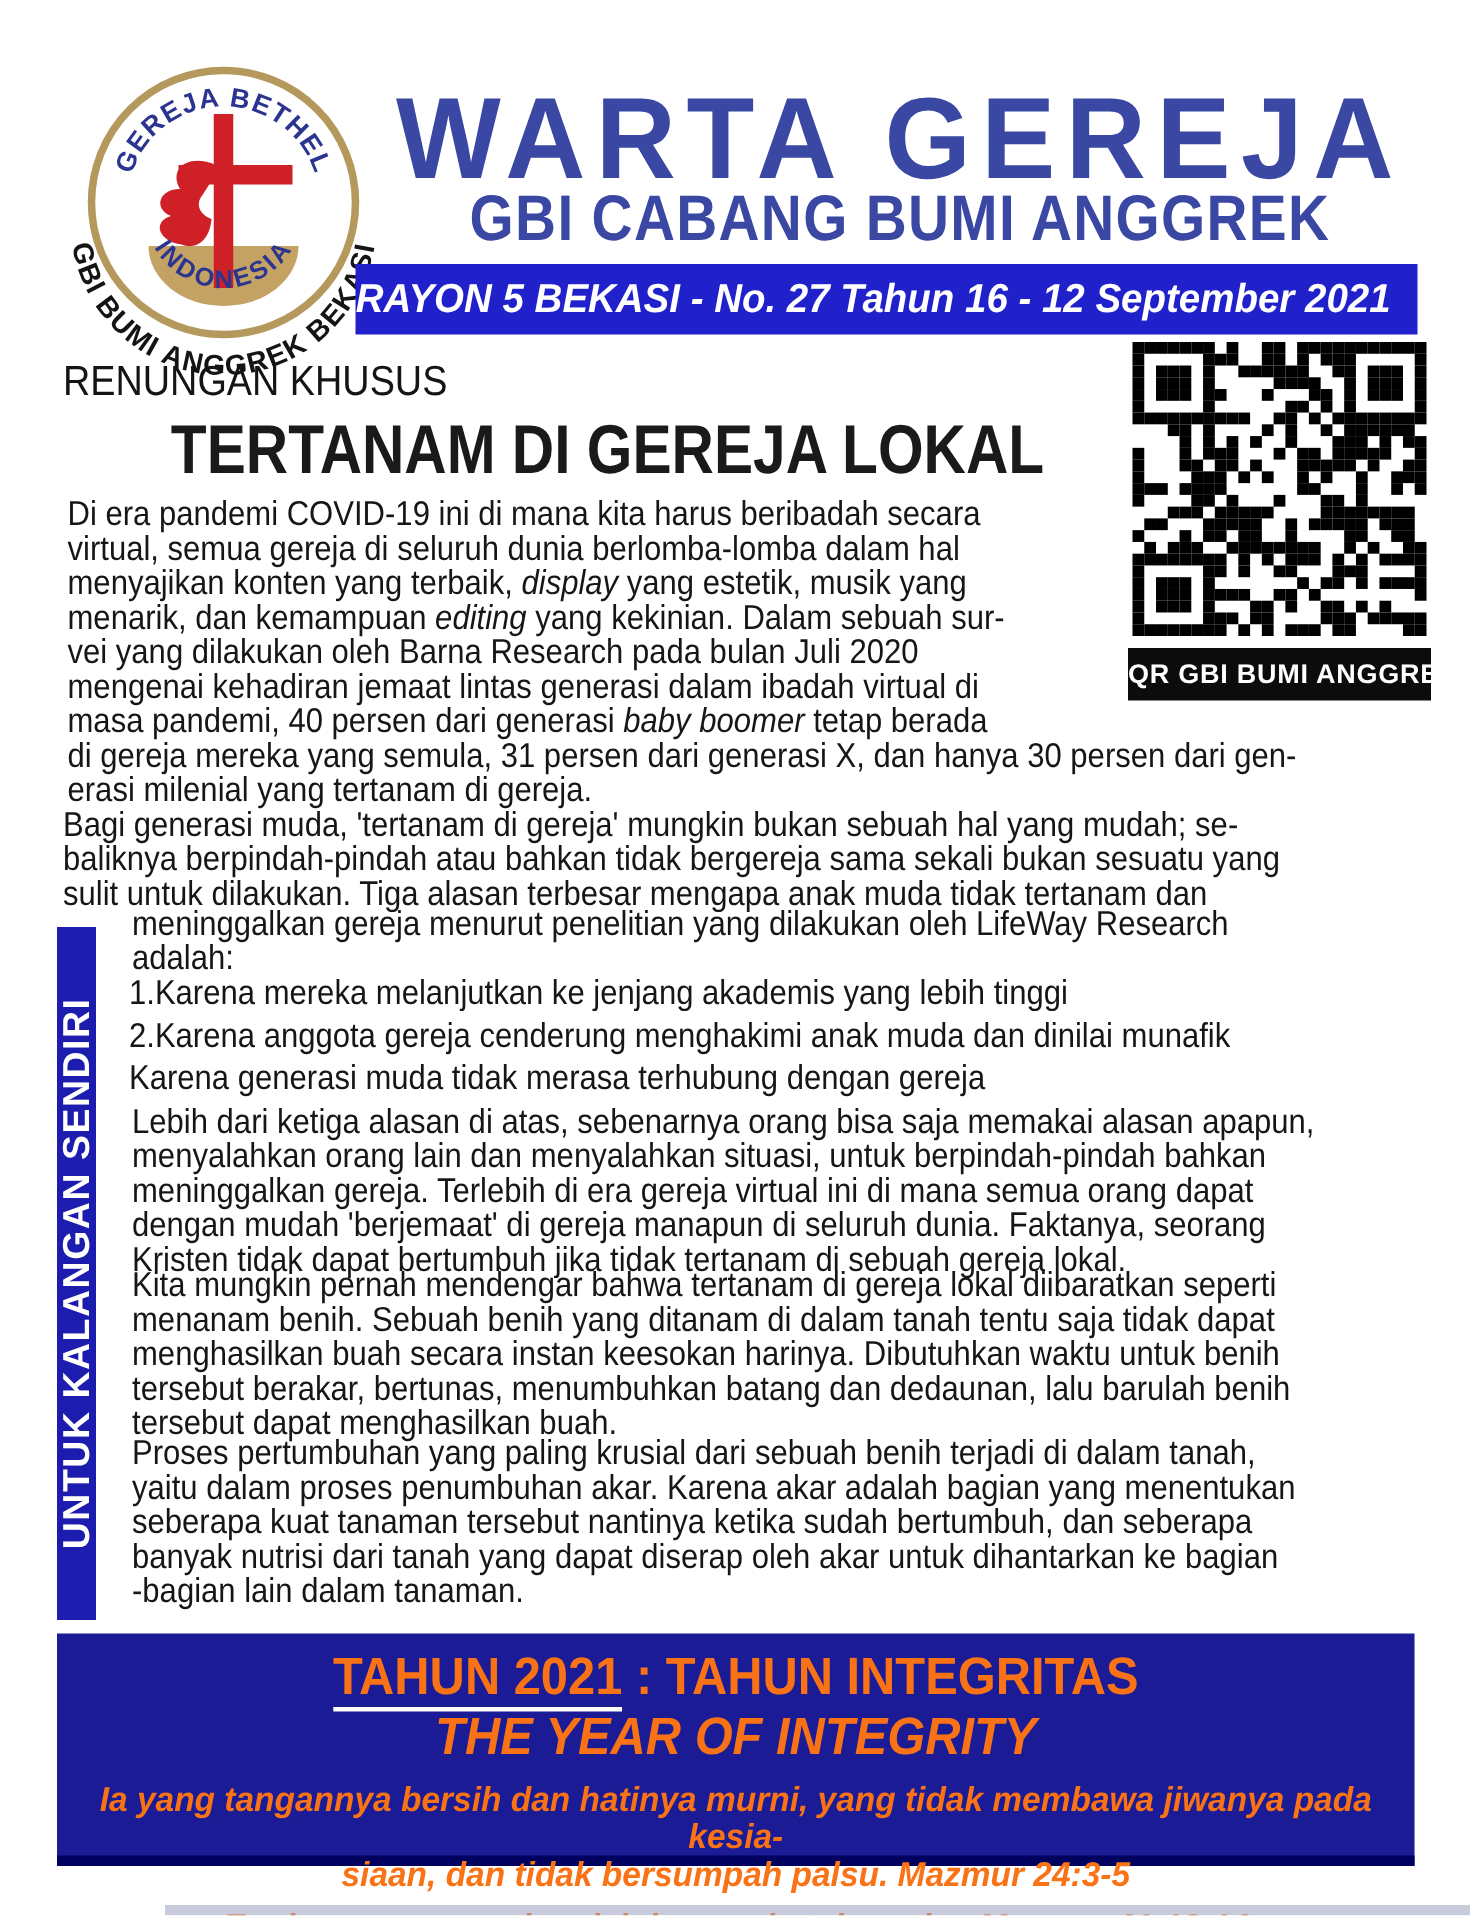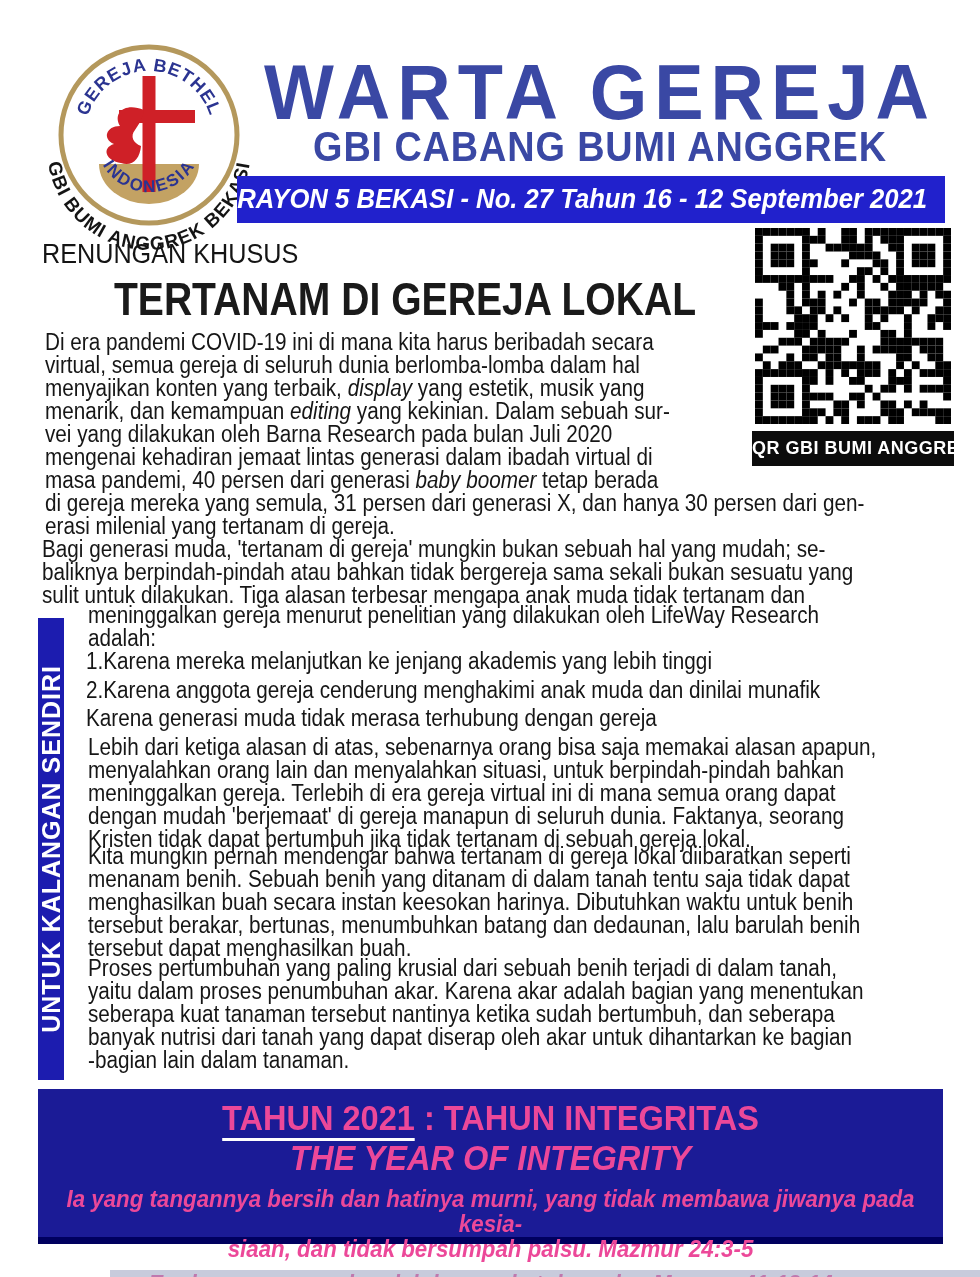--- a/index.html
+++ b/index.html
@@ -35,21 +35,21 @@
             text-align:center;padding:7px 0;letter-spacing:0.5px;white-space:nowrap;}
 
   
   .side-bar{left:38px;top:618px;width:26px;height:462px;background:#1c1caf;
             display:flex;align-items:center;justify-content:center;}
   .side-bar span{writing-mode:vertical-rl;transform:rotate(180deg);color:#ffffff;
                  font-weight:bold;font-size:25px;letter-spacing:1px;white-space:nowrap;}
 
   
   .foot{left:38px;top:1089px;width:905px;height:148px;background:#1b1b96;
-        border-bottom:7px solid #00005f;text-align:center;color:#ec4899;}
+        border-bottom:7px solid #00005f;text-align:center;color:#f97316;}
   .foot-title{margin-top:9px;font-size:35px;font-weight:bold;white-space:nowrap;
               transform:scaleX(0.93);transform-origin:50% 0;}
   .foot-title .ul{border-bottom:3px solid #ffffff;padding-bottom:1px;}
   .foot-sub{font-size:35px;font-weight:bold;font-style:italic;white-space:nowrap;
             transform:scaleX(0.93);transform-origin:50% 0;margin-top:0px;}
   .foot-verse{font-size:23px;line-height:25px;font-weight:bold;font-style:italic;
               white-space:pre-line;margin-top:9px;transform:scaleX(0.97);transform-origin:50% 0;}
   .foot-verse2{font-size:23px;font-weight:bold;font-style:italic;margin-top:9px;
                white-space:nowrap;transform:scaleX(0.97);transform-origin:50% 0;}
 

